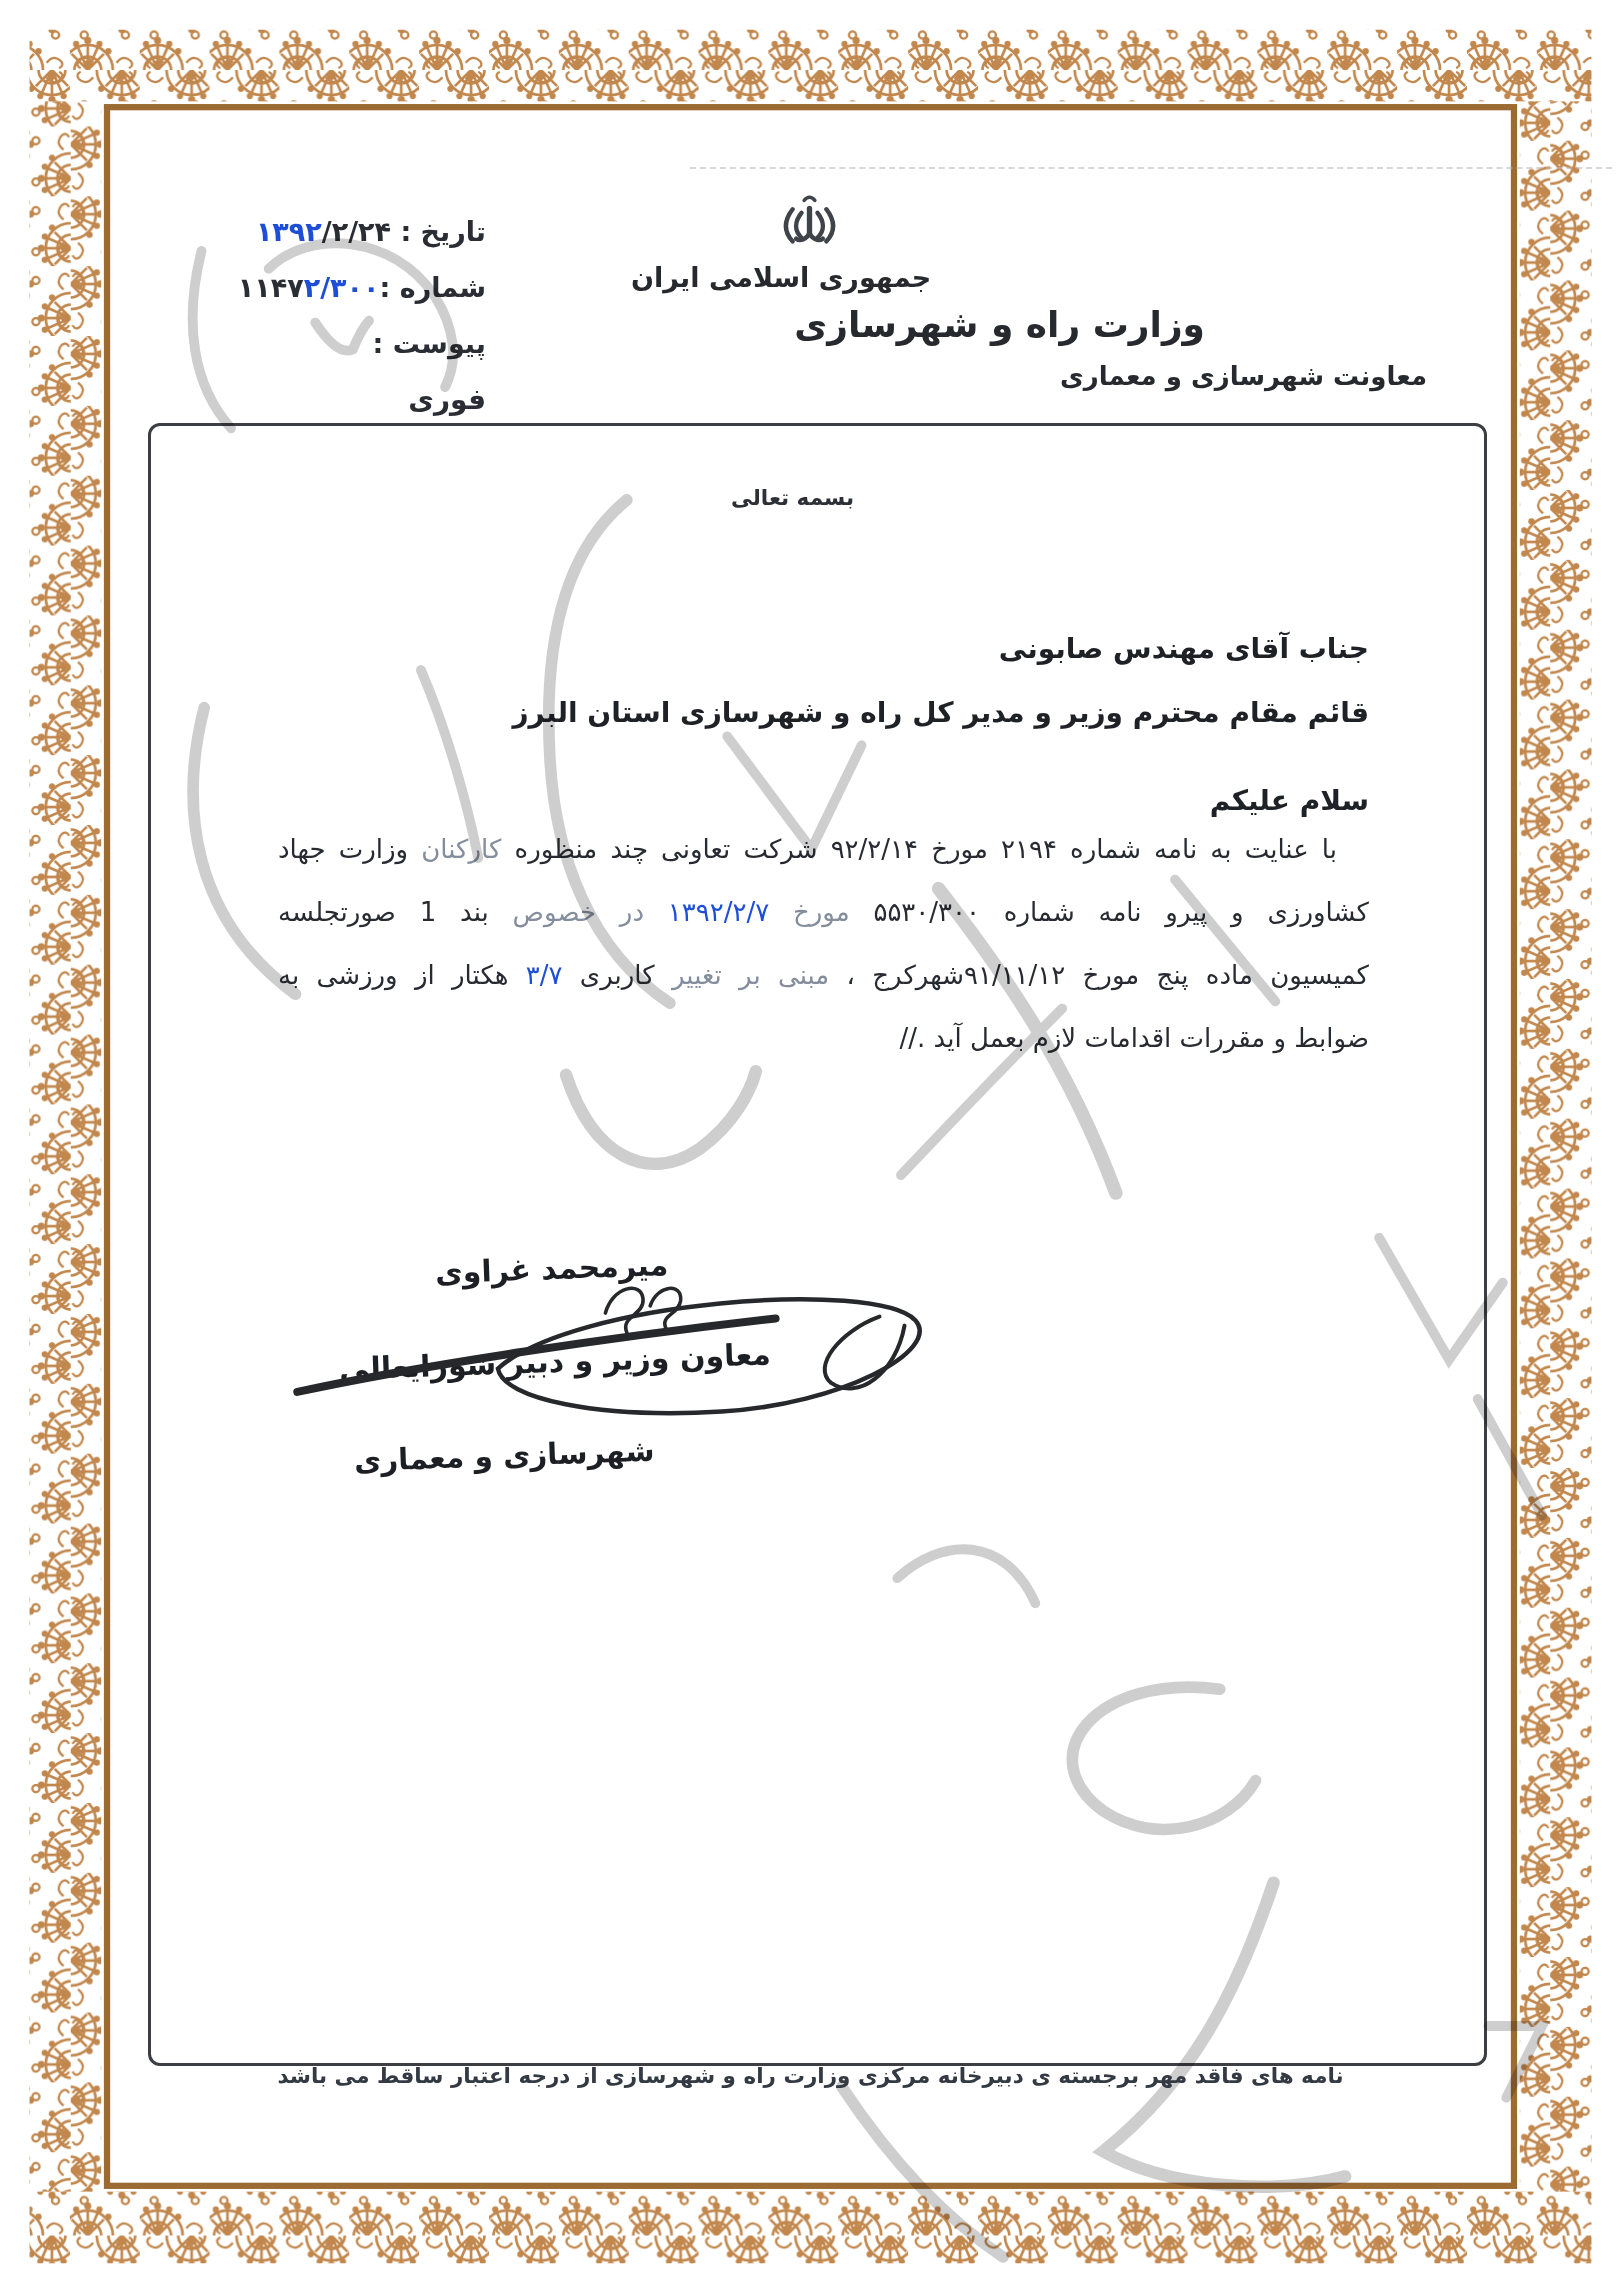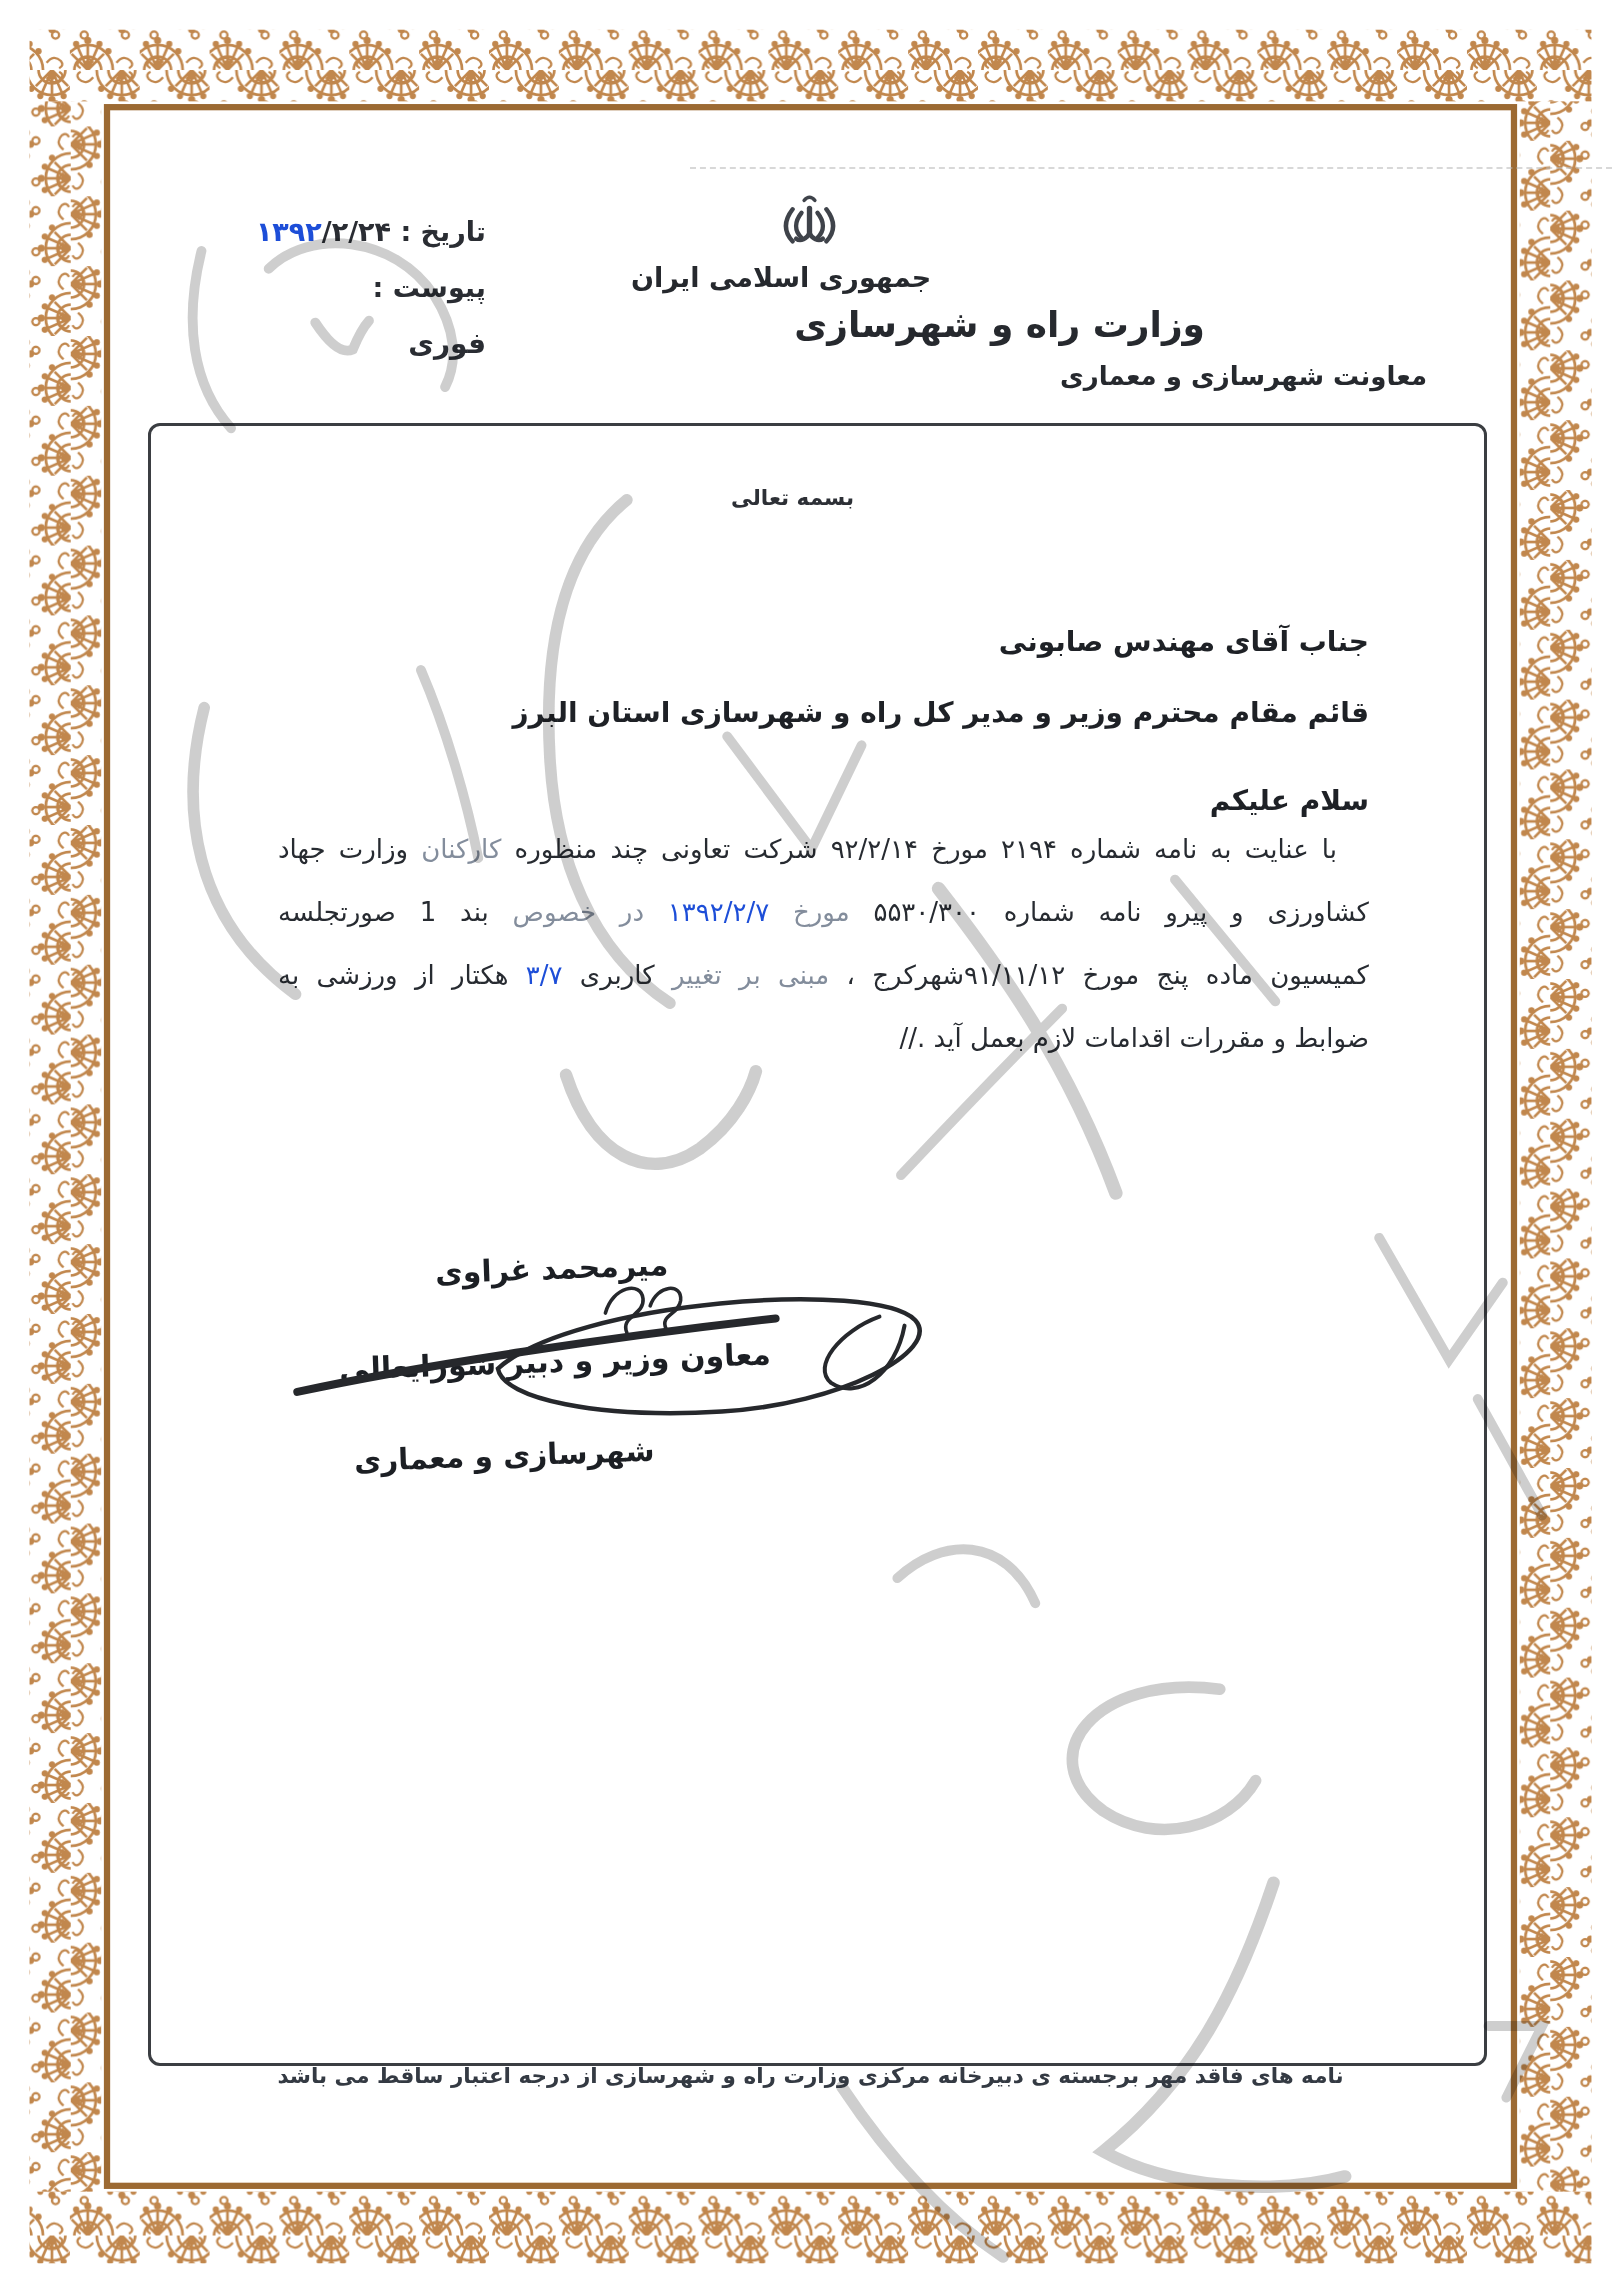--- a/index.html
+++ b/index.html
@@ -20,21 +20,21 @@
   .country{position:absolute;left:631px;top:262px;width:358px;text-align:left;
            font-size:27px;font-weight:bold;direction:rtl;}
   .ministry{position:absolute;top:304px;right:416px;font-size:36px;font-weight:bold;direction:rtl;}
   .deputy{position:absolute;top:361px;right:194px;font-size:26px;font-weight:bold;direction:rtl;}
   
   .letterbox{position:absolute;left:148px;top:423px;width:1333px;height:1637px;
              border:3.6px solid #3b3e42;border-radius:12px;}
   .besmele{position:absolute;top:59px;left:0;right:0;text-align:center;font-size:21.5px;
            font-weight:bold;color:#2d3036;transform:translateX(-25px);direction:rtl;}
   .addr{position:absolute;right:115px;direction:rtl;text-align:right;font-weight:bold;font-size:28px;color:#1e2126;}
-  .a1{top:199px;} .a2{top:270px;}
+  .a1{top:206px;} .a2{top:270px;}
   .salut{position:absolute;right:115px;top:358px;direction:rtl;font-weight:bold;font-size:28px;color:#1e2126;}
   .body{position:absolute;top:392px;right:115px;left:127px;direction:rtl;font-size:26px;color:#272b31;}
   .jline{text-align:justify;text-align-last:justify;line-height:63px;white-space:nowrap0;}
   .jline.indent{text-indent:32px;}
   .jline.last{text-align:right;text-align-last:right;}
   
   .signature{position:absolute;left:322px;top:1247px;width:466px;text-align:center;direction:rtl;
              transform:rotate(-2deg);font-weight:bold;color:#1c1f24;}
   .sname{font-size:30px;line-height:43px;}
   .stitle1{margin-top:50px;font-size:30px;line-height:43px;}
@@ -88,20 +88,21 @@
     <g transform="rotate(-90 905 1280)">
       <rect x="-262" y="2072" width="2334" height="80" fill="url(#orn)"></rect>
     </g>
     <rect x="119.5" y="119.5" width="1571" height="2321" fill="none" stroke="#9c6a33" stroke-width="7"></rect>
   </svg>
 
   <div class="scanline"></div>
 
   <div class="meta">
     <div class="mline"><span>تاریخ :</span> <span class="num"><span class="f1">۱۳۹۲</span><span>/۲/۲۴</span></span></div>
+    <div class="mline"><span>شماره :</span><span class="num"><span>۱۱۴۷</span><span class="f1">۲/۳۰۰</span></span></div>
     <div class="mline"><span>پیوست :</span></div>
     <div class="mline priority">فوری</div>
   </div>
 
   <svg class="emblem" width="57" height="57" viewBox="-32 -33 64 64">
     <g fill="none" stroke="#3f434a" stroke-linecap="round">
       <path d="M -6,-27 Q 0,-34 6,-27" stroke-width="4"></path>
       <path d="M 0,-18 L 0,10" stroke-width="6"></path>
       <path d="M 0,10 C -3,16 -10,20 -15,16" stroke-width="5"></path>
       <path d="M 0,10 C 3,16 10,20 15,16" stroke-width="5"></path>

